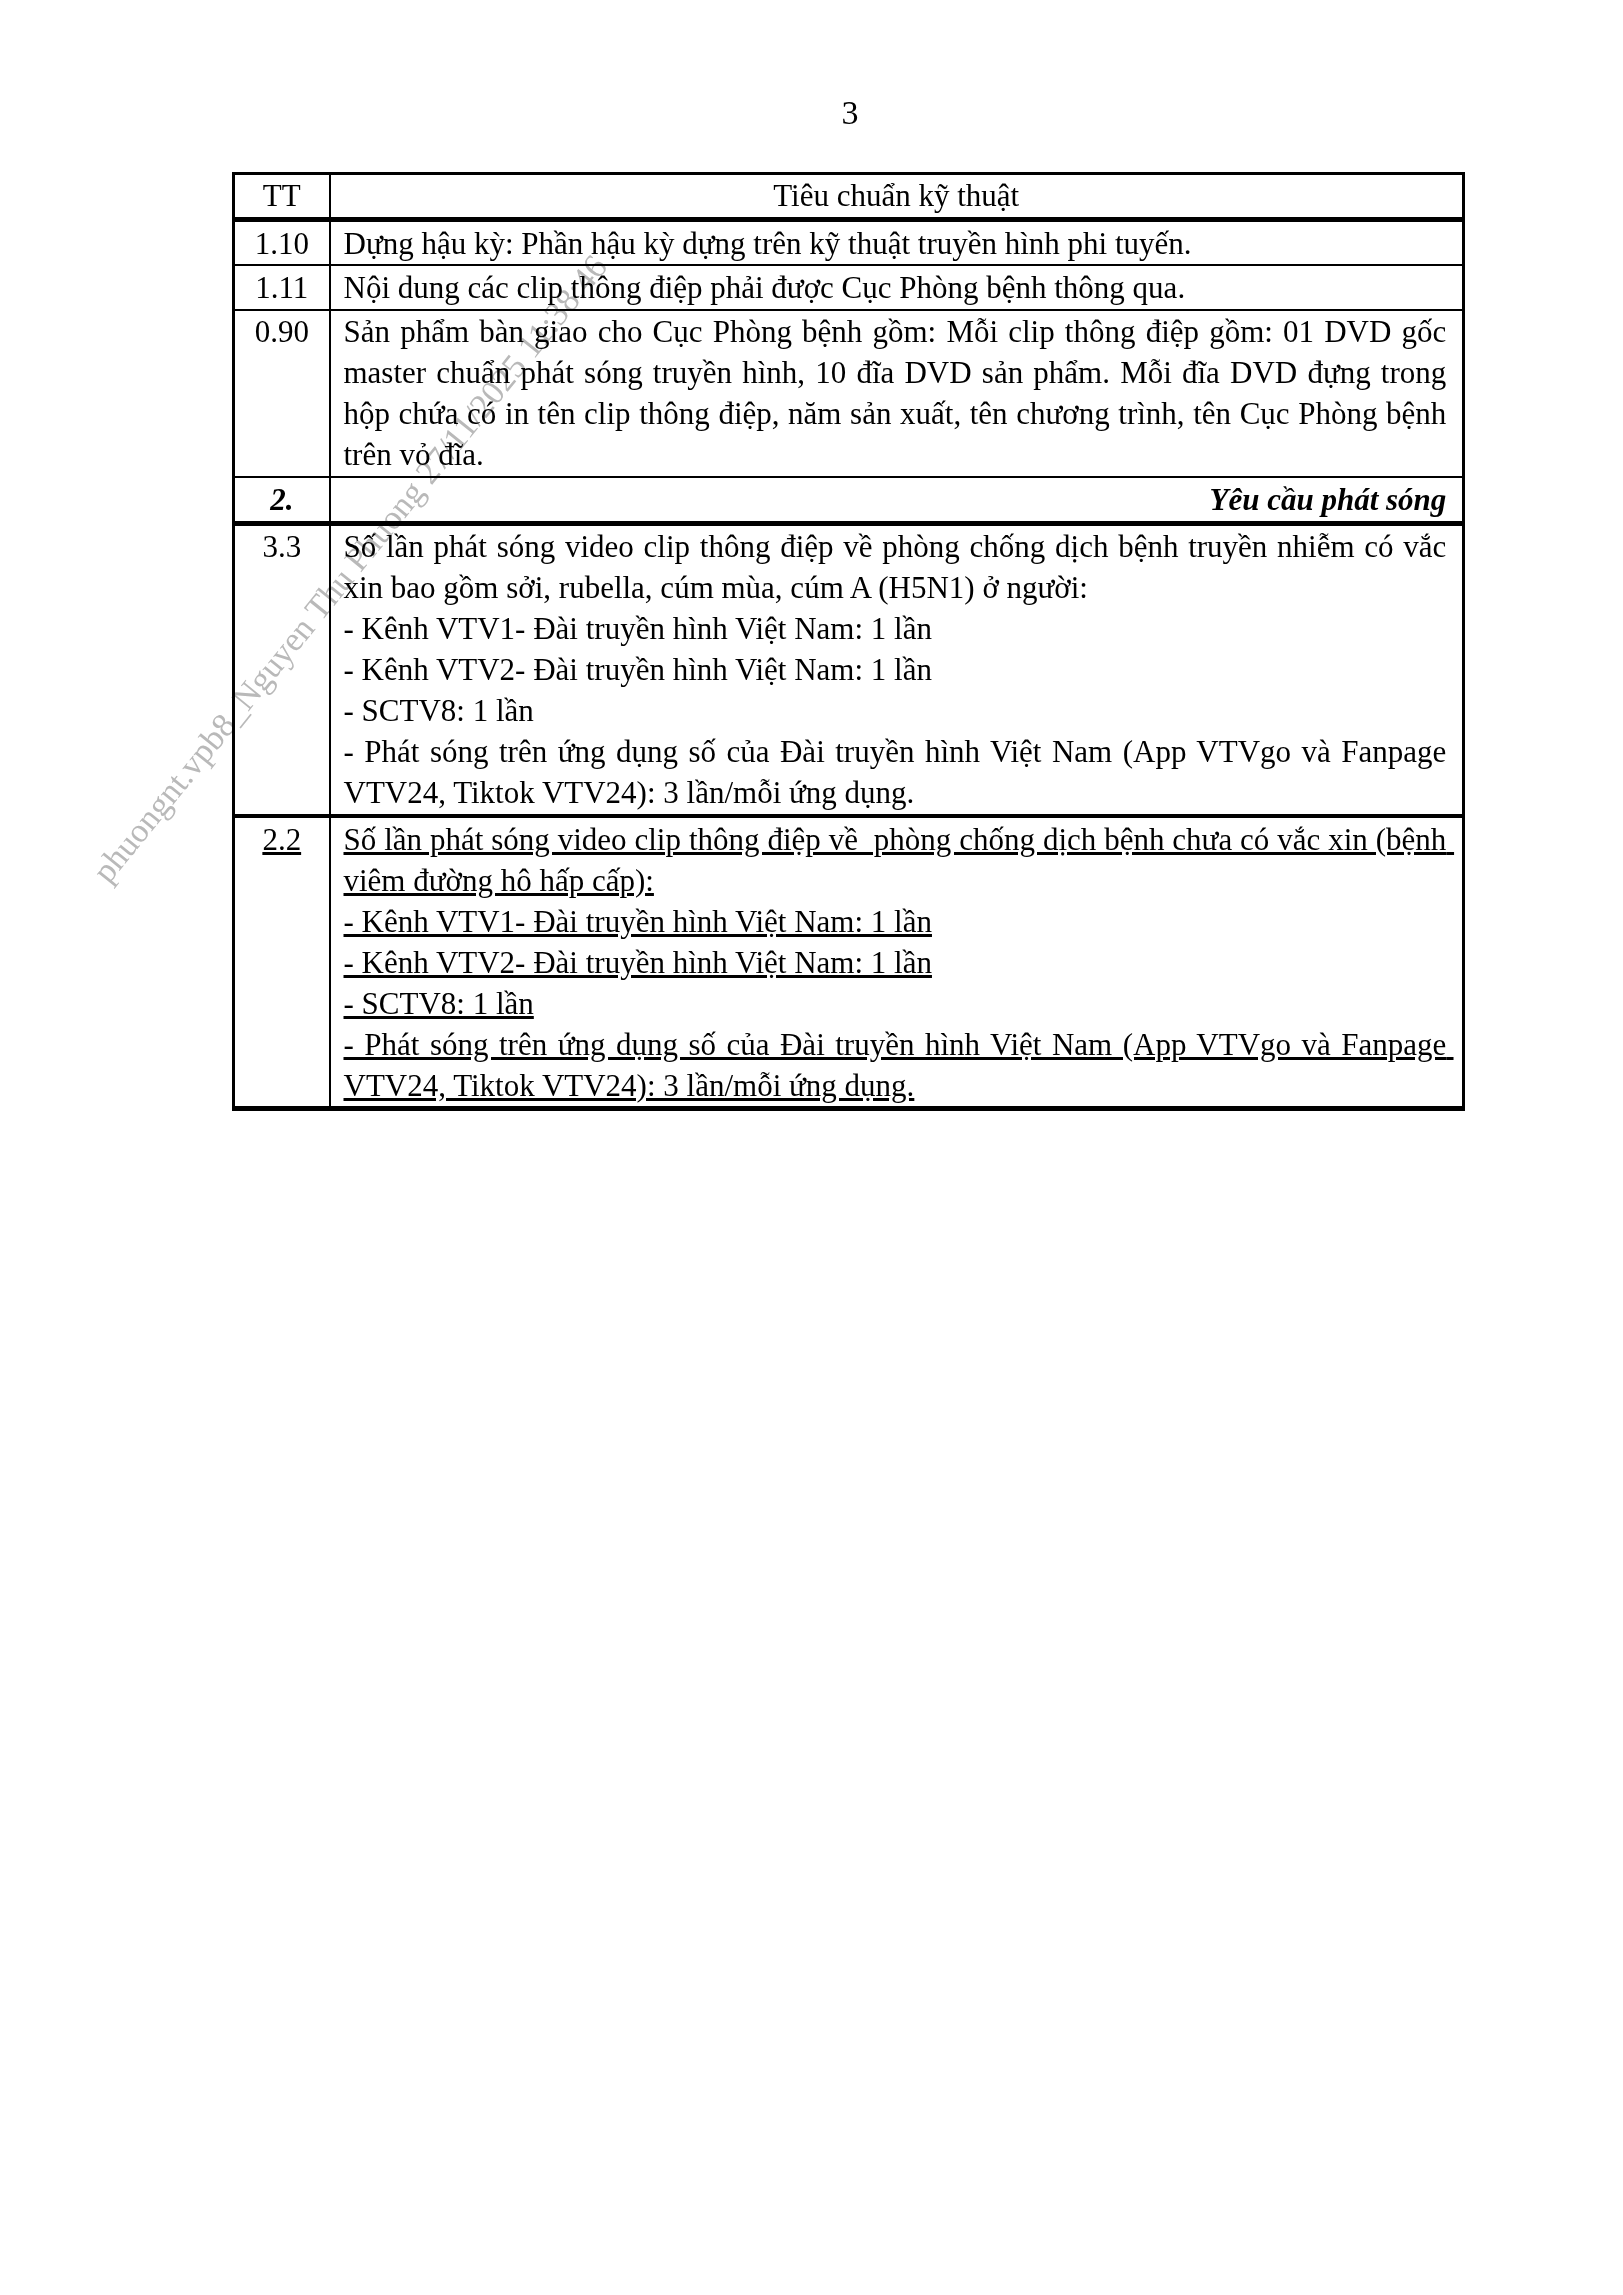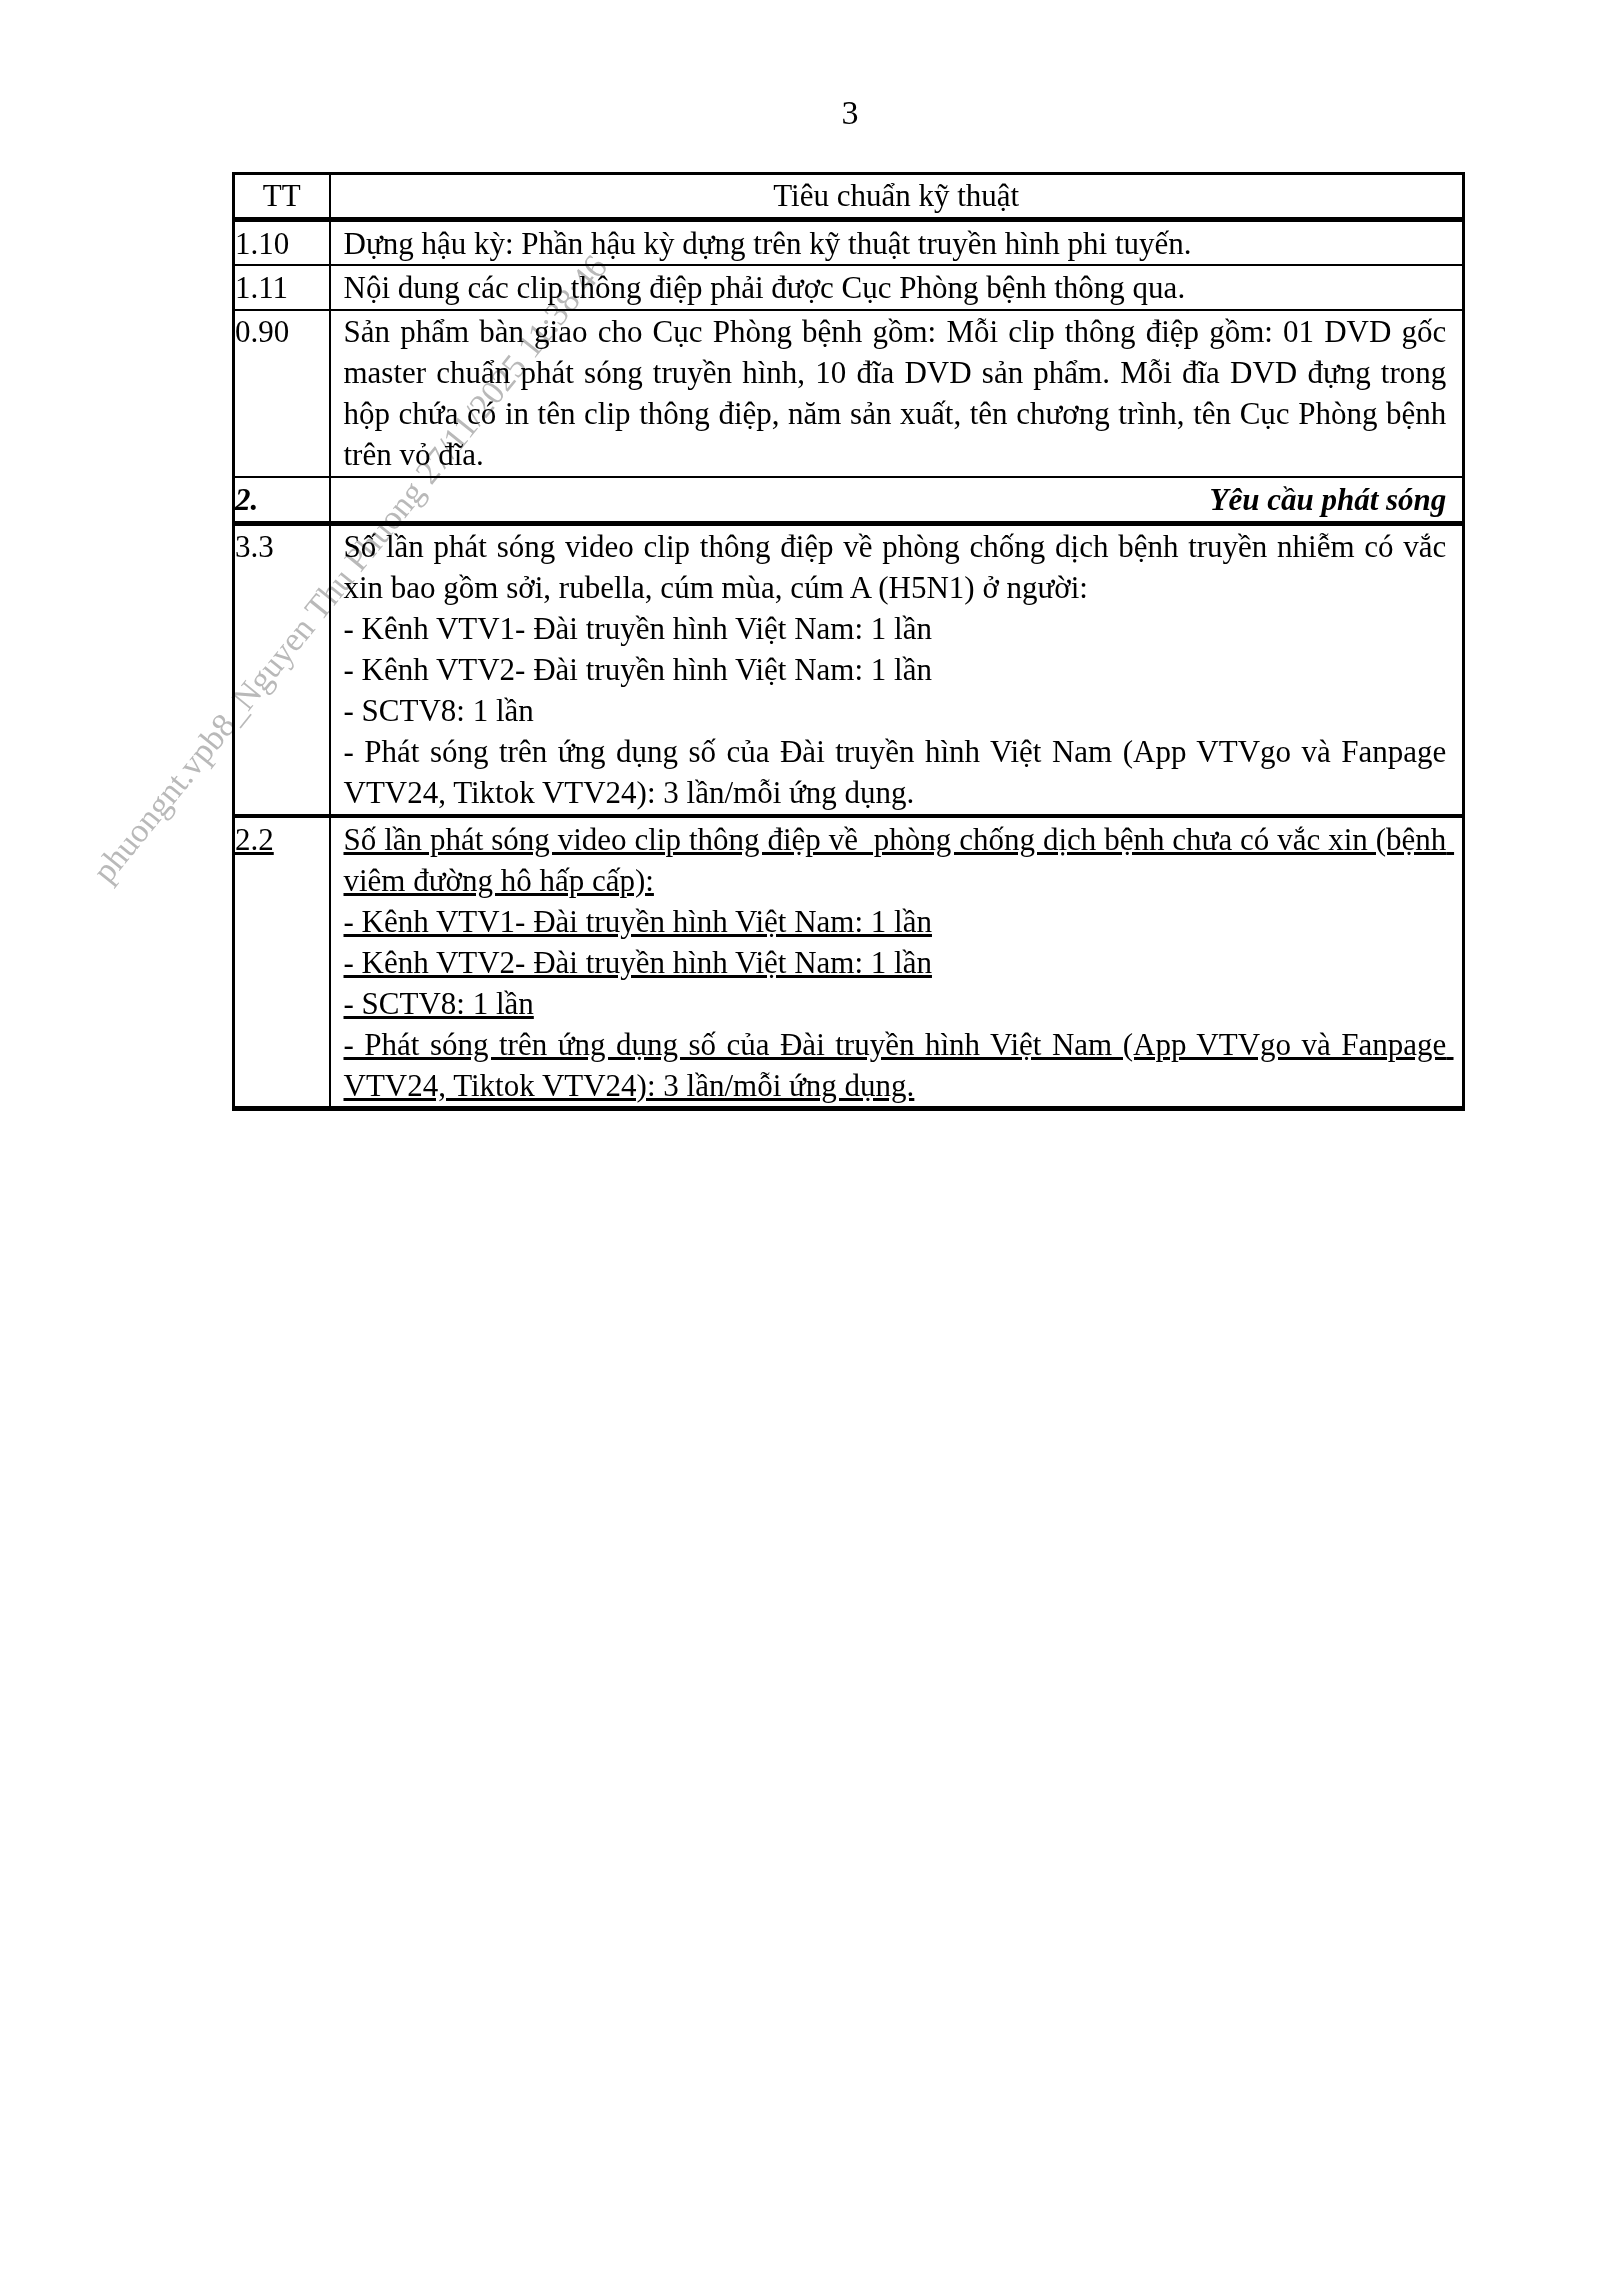--- a/index.html
+++ b/index.html
@@ -60,21 +60,21 @@
   
   table.spec-table { border: 3.9px solid #000; }
   table.spec-table thead th {
     border-bottom: 5.2px solid #000;
     font-weight: normal;
     text-align: center;
     height: 42px;
     padding: 0;
   }
   td.num {
-    text-align: left;
+    text-align: center;
     padding: 0.7px 0;
   }
   td.content {
     text-align: justify;
     padding: 0.7px 15.7px 0.7px 13px;
     white-space: pre-wrap;
     margin-top: 40px;
   }
   tr.section td {
     font-weight: bold;

